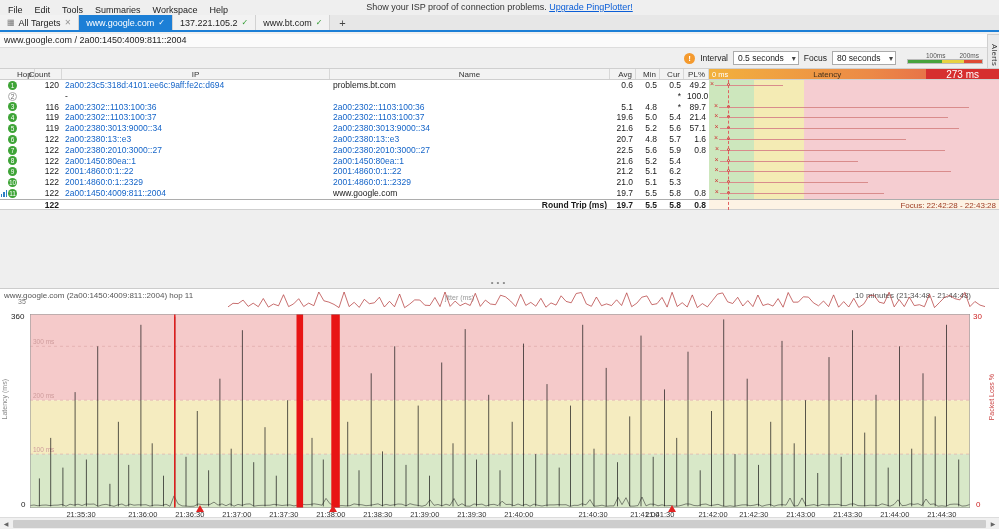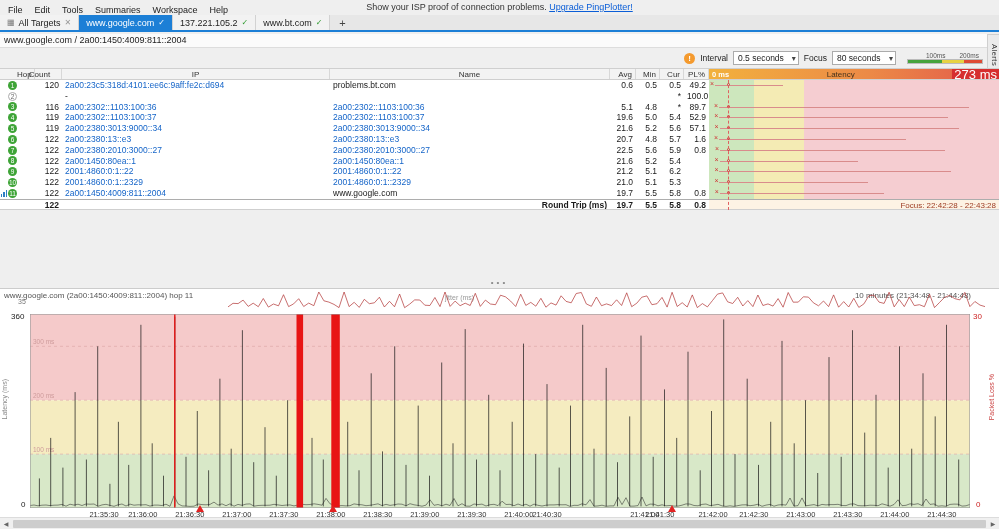--- a/index.html
+++ b/index.html
@@ -26,23 +26,23 @@
 .legend{display:flex;flex-direction:column;width:76px;margin-left:6px}
 .legendlabels{display:flex;font-size:6.5px;color:#555;justify-content:flex-end;gap:14px;padding-right:4px}
 .legendbar{height:5px;background:linear-gradient(90deg,#46a33c 0,#46a33c 34px,#e7d243 34px,#e7d243 56px,#de4b35 56px,#de4b35 100%);border:1px solid #bbb}
 .grid{position:absolute;top:68px;left:0;width:999px;background:#fff}
 .ghead,.trow,.tfoot{display:grid;grid-template-columns:18px 44px 268px 280px 26px 24px 24px 25px 290px}
 .ghead{height:12px;line-height:11px;font-size:8px;background:#f3f3f3;border-top:1px solid #cfcfcf;border-bottom:1px solid #cfcfcf;color:#333}
 .ghead>div{border-right:1px solid #d8d8d8;padding:0 3px;overflow:hidden;white-space:nowrap}
 .ghead .h-hop{padding:0 17px}
 .h-c{text-align:center}.h-r{text-align:right}
 .lathead{display:flex;justify-content:space-between;align-items:center;background:linear-gradient(90deg,#f2b13e 0,#ec8a46 55%,#e2574b 100%);padding:0!important;border-right:none!important}
-.lathead .l0{color:#fff;font-weight:bold;font-size:7.5px;padding-left:3px}
+.lathead .l0{color:#fff;font-weight:normal;font-size:7.5px;padding-left:3px}
 .lathead .lt{color:#45321c;font-size:8px}
-.lathead .l273{background:#d62f2f;color:#fff;font-size:13px;padding:0 2px;height:100%;display:flex;align-items:center}
+.lathead .l273{background:#d62f2f;color:#fff;font-size:10px;padding:0 20px;height:100%;display:flex;align-items:center}
 .trow{height:10.8px;line-height:10.6px;font-size:8.5px;background:#fff}
 .trow>div{overflow:hidden;white-space:nowrap;padding:0 3px}
 .num{text-align:right}
 .link{color:#1464c8}
 .dark{color:#1a1a1a}
 .c-hop{display:flex;align-items:center;gap:1px;padding:0 1px!important;justify-content:flex-end}
 .hopb{width:9px;height:9px;border-radius:50%;background:#3ea437;color:#fff;font-size:6.5px;line-height:9px;text-align:center;flex:0 0 auto}
 .hopb.muted{background:#fff;border:1px solid #aaa;color:#666;line-height:8px}
 .minibars{display:inline-flex;align-items:flex-end;gap:1px;height:7px}
 .minibars i{display:block;width:1.5px;background:#2f7fc4}
@@ -205,21 +205,21 @@
       <div class="trow">
         <div class="c-hop">
           <span class="hopb">4</span>
         </div>
         <div class="num">119</div>
         <div class="link">2a00:2302::1103:100:37</div>
         <div class="link">2a00:2302::1103:100:37</div>
         <div class="num">19.6</div>
         <div class="num">5.0</div>
         <div class="num">5.4</div>
-        <div class="num">52.9</div>
+        <div class="num">21.4</div>
         <div class="c-lat">
           <span class="xm" style="left: 5.31136px;">×</span>
           <div class="rline" style="left: 10.3114px; width: 228.7px;"></div>
           <span class="dotm" style="left: 18px;"></span>
         </div>
       </div>
       <div class="trow">
         <div class="c-hop">
           <span class="hopb">5</span>
         </div>
@@ -469,31 +469,31 @@
       <rect x="266.5" y="0" width="6.6" height="194" fill="#e81414"></rect>
       <rect x="301.3" y="0" width="8.5" height="194" fill="#e81414"></rect>
       <rect x="0.3" y="0.3" width="939.4" height="193.4" fill="none" stroke="#999" stroke-width="0.6"></rect>
     </svg>
   <div class="trihost">
       <span class="alerttri" style="left: 200.1px;"></span>
       <span class="alerttri" style="left: 332.7px;"></span>
       <span class="alerttri" style="left: 672px;"></span>
     </div>
   <div class="xlabels">
-      <span style="left: 104px;">21:35:30</span>
+      <span style="left: 81px;">21:35:30</span>
       <span style="left: 142.8px;">21:36:00</span>
       <span style="left: 189.8px;">21:36:30</span>
       <span style="left: 236.8px;">21:37:00</span>
       <span style="left: 283.8px;">21:37:30</span>
       <span style="left: 330.8px;">21:38:00</span>
       <span style="left: 377.8px;">21:38:30</span>
       <span style="left: 424.8px;">21:39:00</span>
       <span style="left: 471.8px;">21:39:30</span>
       <span style="left: 518.8px;">21:40:00</span>
-      <span style="left: 547px;">21:40:30</span>
+      <span style="left: 593px;">21:40:30</span>
       <span style="left: 612.8px; margin-left: 32px;">21:41:00</span>
       <span style="left: 659.8px; text-align: center;">21:41:30</span>
       <span style="left: 670px; margin-left: 43px;">21:42:00</span>
       <span style="left: 753.8px;">21:42:30</span>
       <span style="left: 800.8px;">21:43:00</span>
       <span style="left: 847.8px;">21:43:30</span>
       <span style="left: 894.8px;">21:44:00</span>
       <span style="left: 941.8px;">21:44:30</span>
     </div>
 </div>

